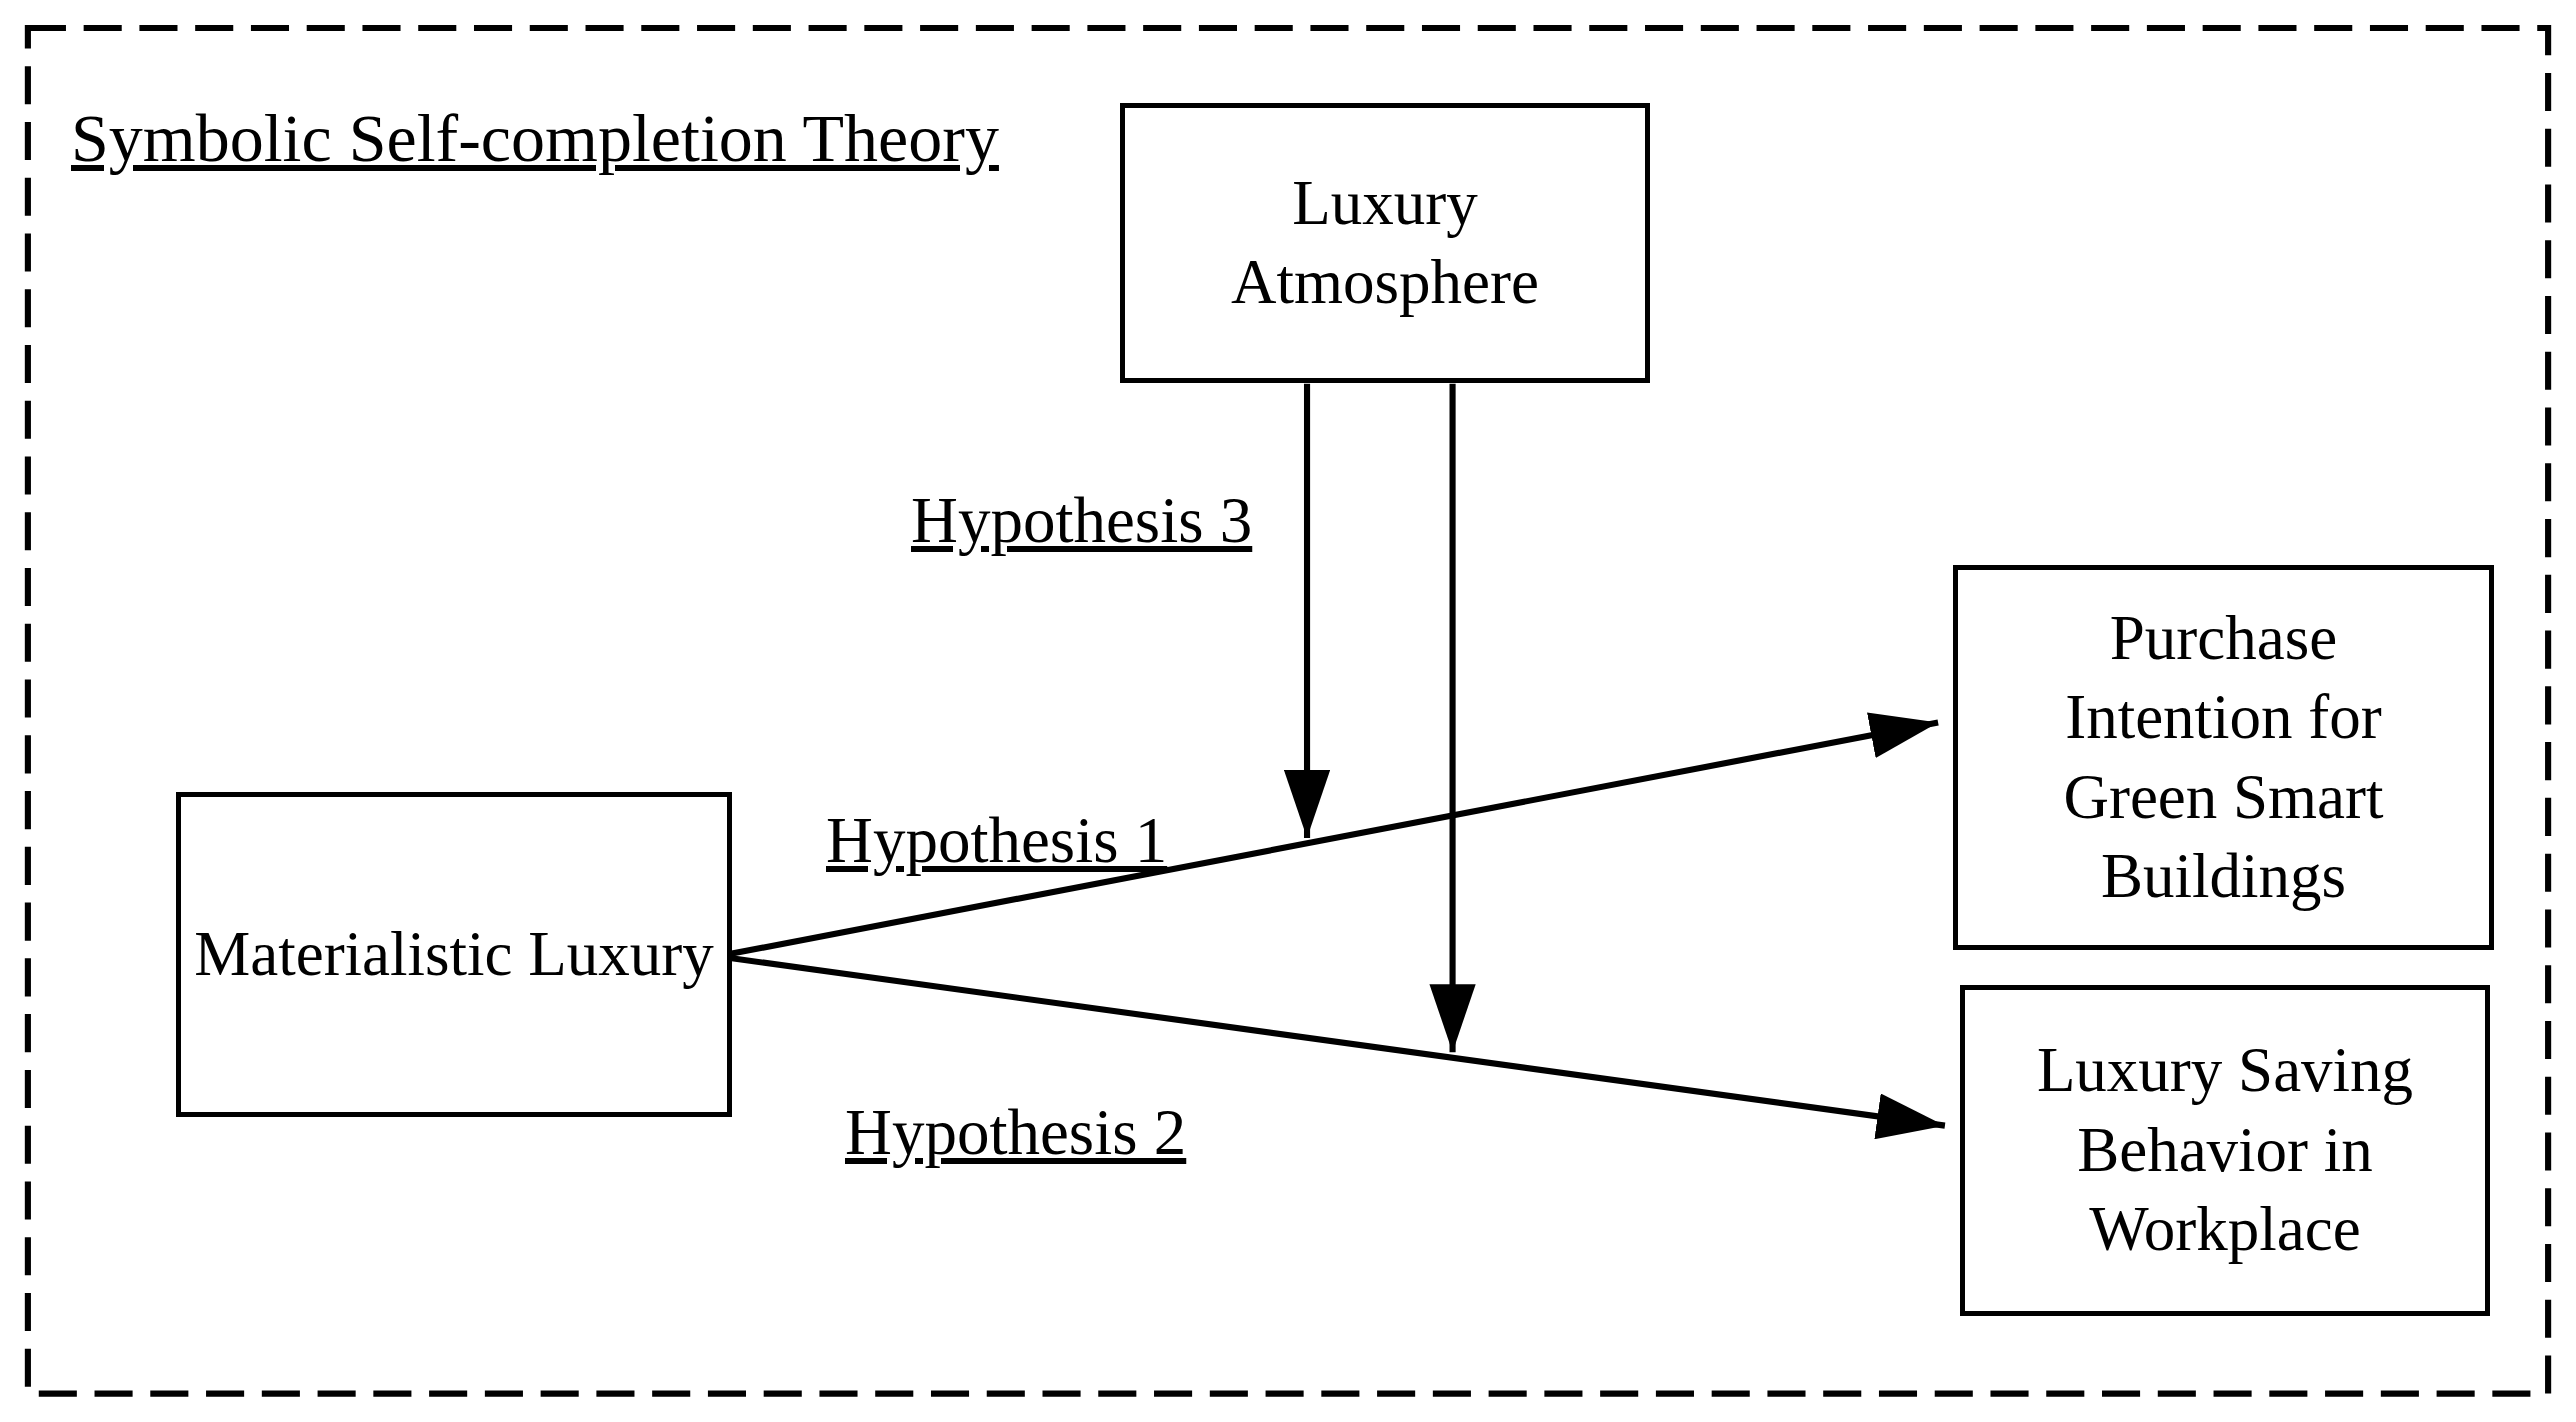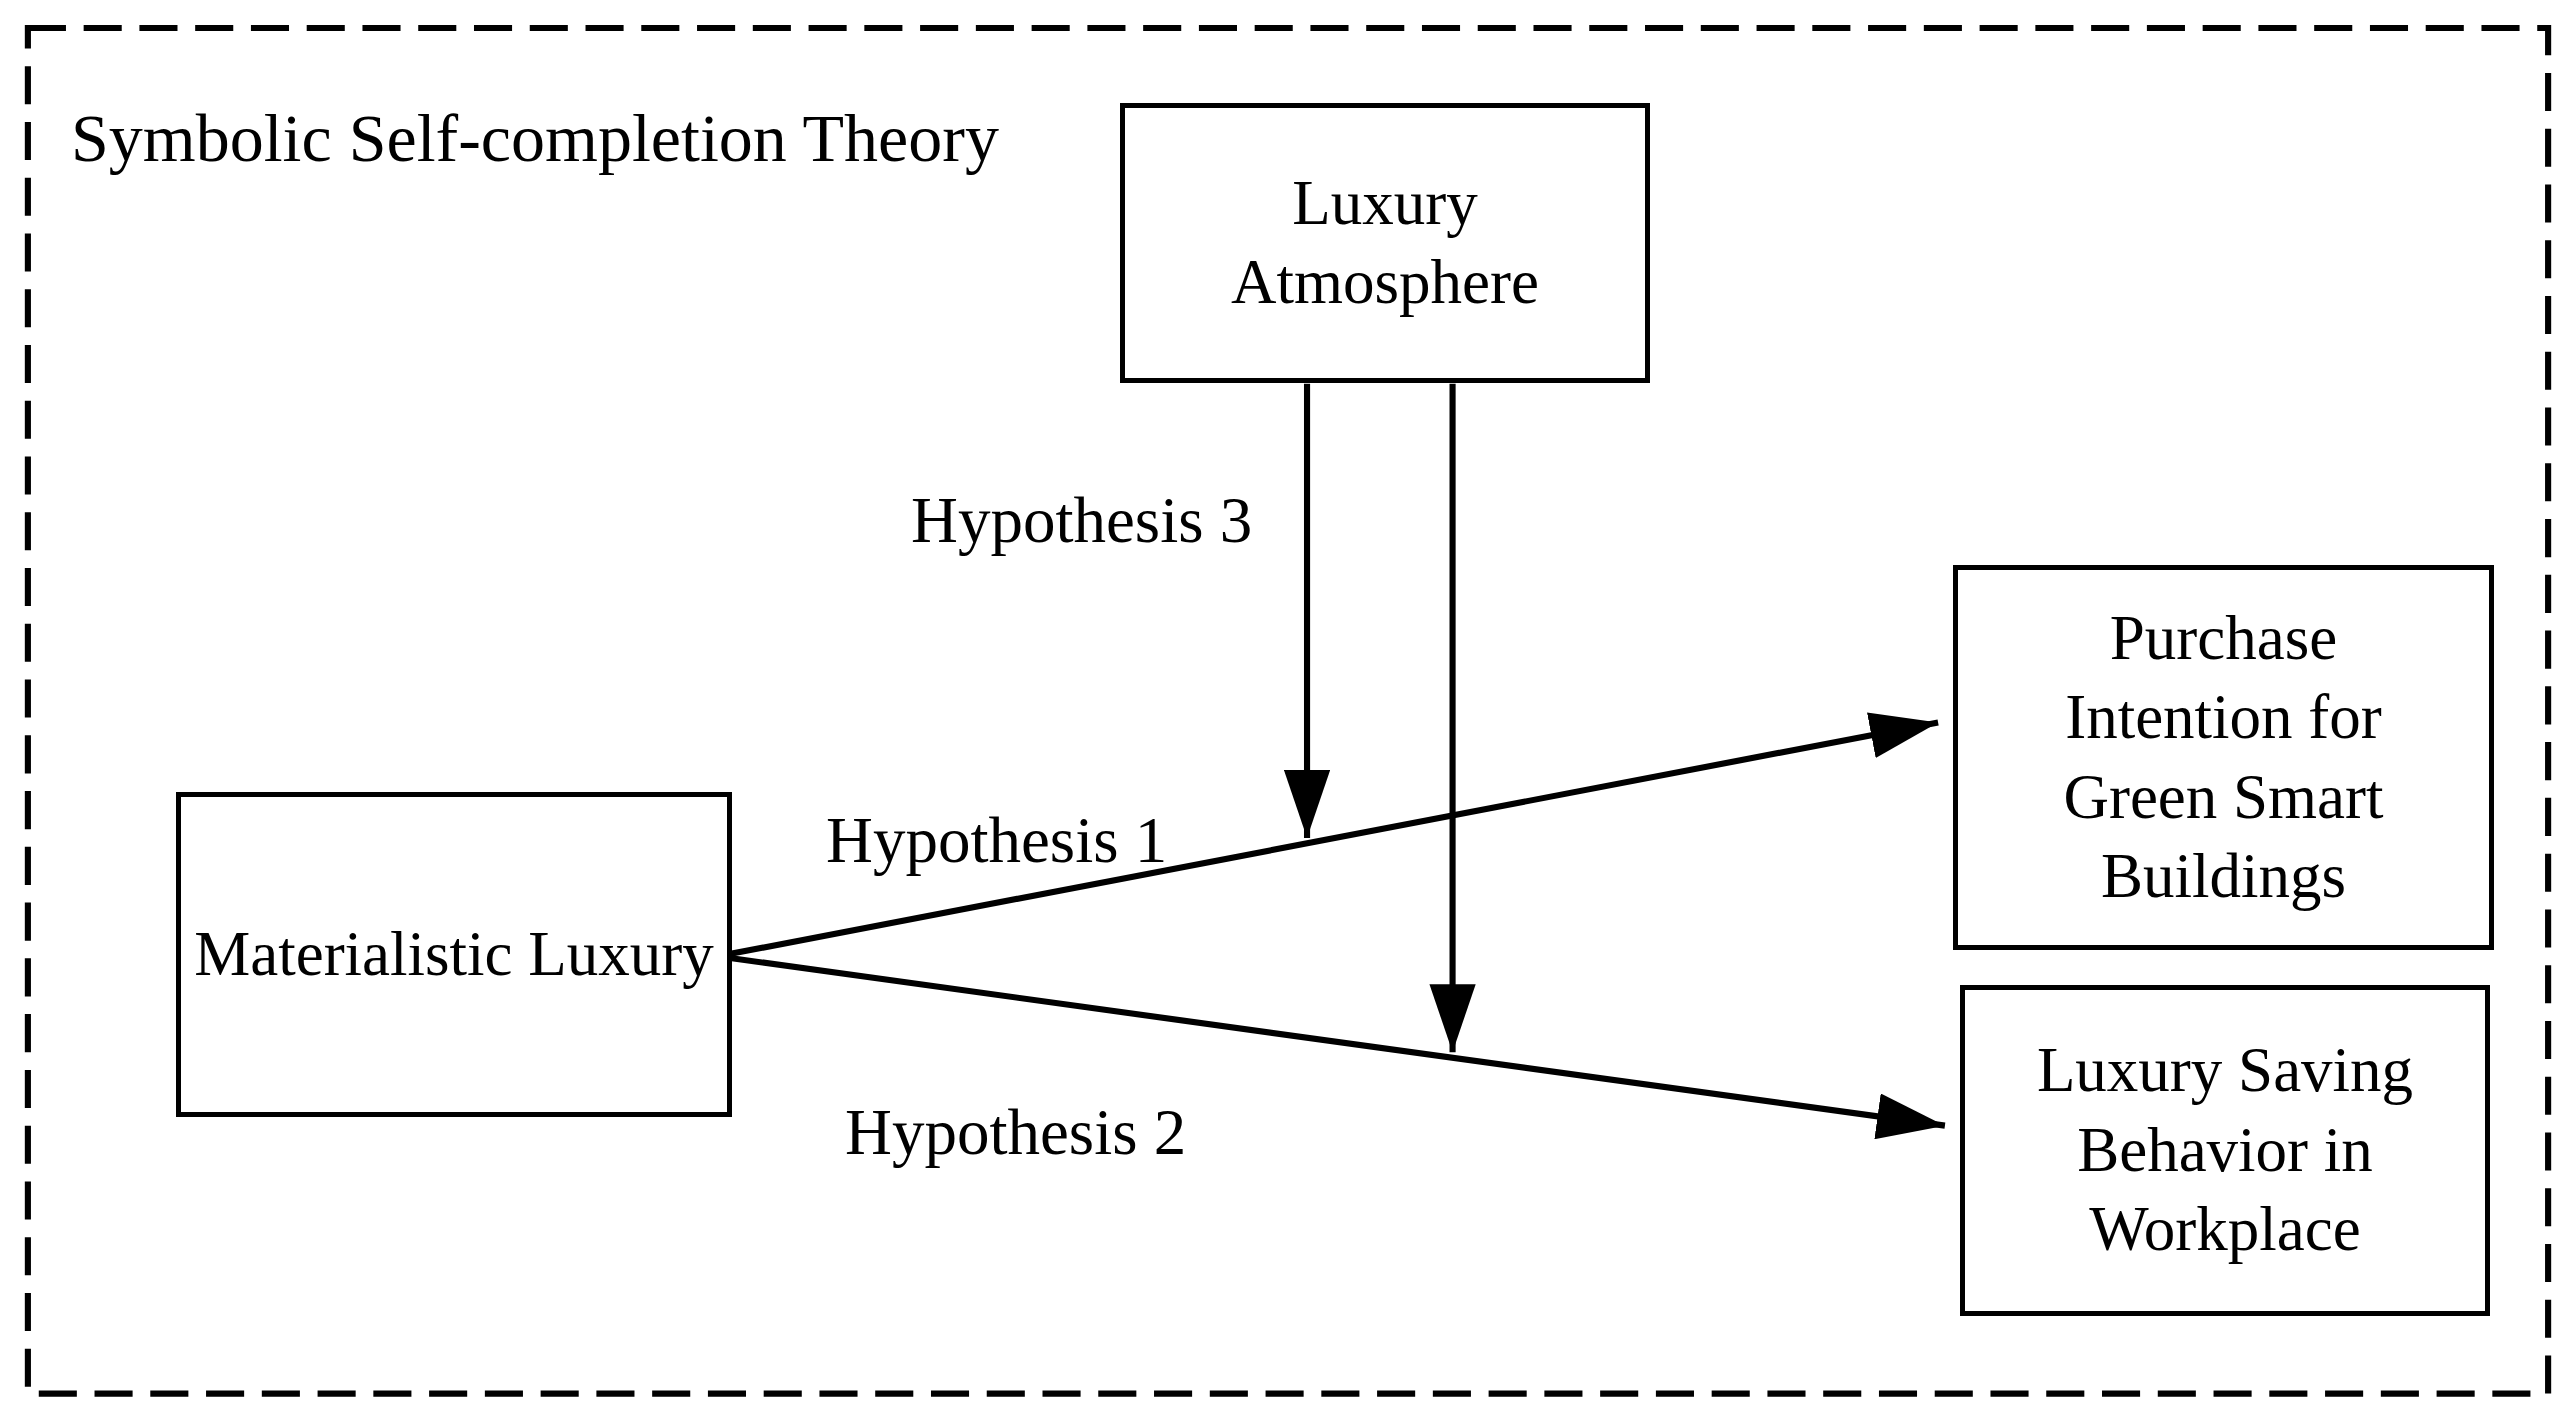--- a/index.html
+++ b/index.html
@@ -38,20 +38,21 @@
   #node-luxury        { left: 1105px; top: 103px;  width: 530px; height: 280px; }
   #node-materialistic { left: 161px;  top: 792px; width: 556px; height: 325px; }
   #node-purchase      { left: 1938px; top: 565px;  width: 541px; height: 385px; }
   #node-energy        { left: 1945px; top: 985px; width: 530px; height: 331px; }
 
   .flabel {
     position: absolute;
     font-size: 65px;
     line-height: 1;
     white-space: nowrap;
+    text-decoration: underline;
   }
   #diagram-title { left: 71px;  top: 104px; font-size: 68px; }
   #label-h1 { left: 826px; top: 808px; }
   #label-h2 { left: 845px; top: 1100px; }
   #label-h3 { left: 911px; top: 488px; }
   #label-h4 { left: 1501px; top: 488px; }
 
   svg line { stroke: #000000; stroke-width: 9; }
 </style>
 </head>

